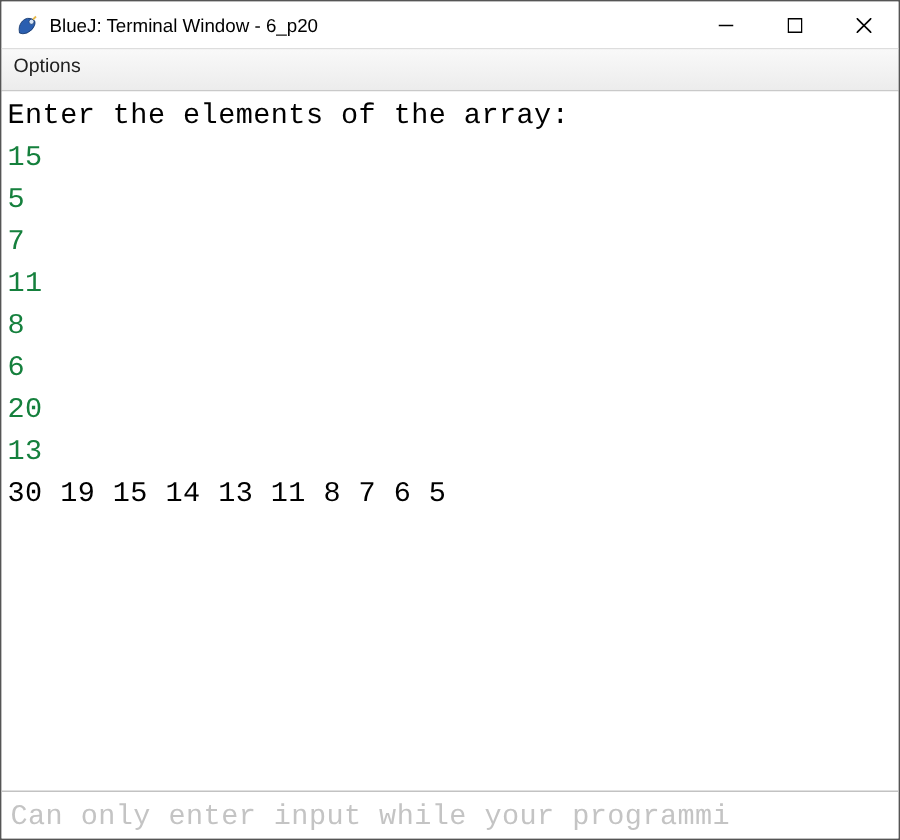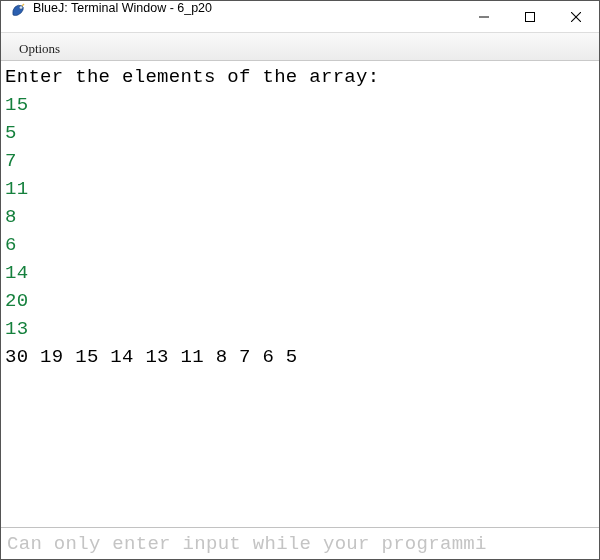--- a/index.html
+++ b/index.html
@@ -12,21 +12,21 @@
       background: #fff;
       width: 600px;
       height: 560px;
       overflow: hidden;
       border: 1px solid #555;
     }
     .titlebar {
       height: 32px;
       background: #fff;
       display: flex;
-      align-items: flex-start;
+      align-items: center;
       border-bottom: 1px solid #ddd;
     }
     .titlebar-icon {
       width: 18px;
       height: 18px;
       margin-left: 8px;
       margin-right: 6px;
       display: flex;
       align-items: center;
       justify-content: center;
@@ -49,23 +49,21 @@
       font-size: 13px;
       color: #000;
       cursor: pointer;
     }
     .win-btn svg { display: block; }
     .menubar {
       height: 28px;
       background: linear-gradient(#f9f9f9, #ececec);
       border-bottom: 1px solid #c9c9c9;
       display: flex;
-      align-items: flex-end;
-      padding-left: 10px;
-      font-family: Liberation Serif, serif;
+      align-items: flex-start;
     }
     .menu-item {
       font-size: 13px;
       color: #222;
       padding: 3px 8px;
       cursor: pointer;
     }
     .terminal {
       padding: 2px 4px;
       font-family: "Consolas", "Courier New", monospace;
@@ -132,21 +130,20 @@
 </div>
 
 <div class="terminal" id="terminal">
     <div>Enter the elements of the array:</div>
     <div class="term-input">15</div>
     <div class="term-input">5</div>
     <div class="term-input">7</div>
     <div class="term-input">11</div>
     <div class="term-input">8</div>
     <div class="term-input">6</div>
-    <div class="term-input">14</div>
     <div class="term-input">20</div>
     <div class="term-input">13</div>
     <div>30 19 15 14 13 11 8 7 6 5</div>
   </div>
 
 <div class="inputbar">
   <span>Can only enter input while your programmi</span>
 </div>
 
 </body></html>

